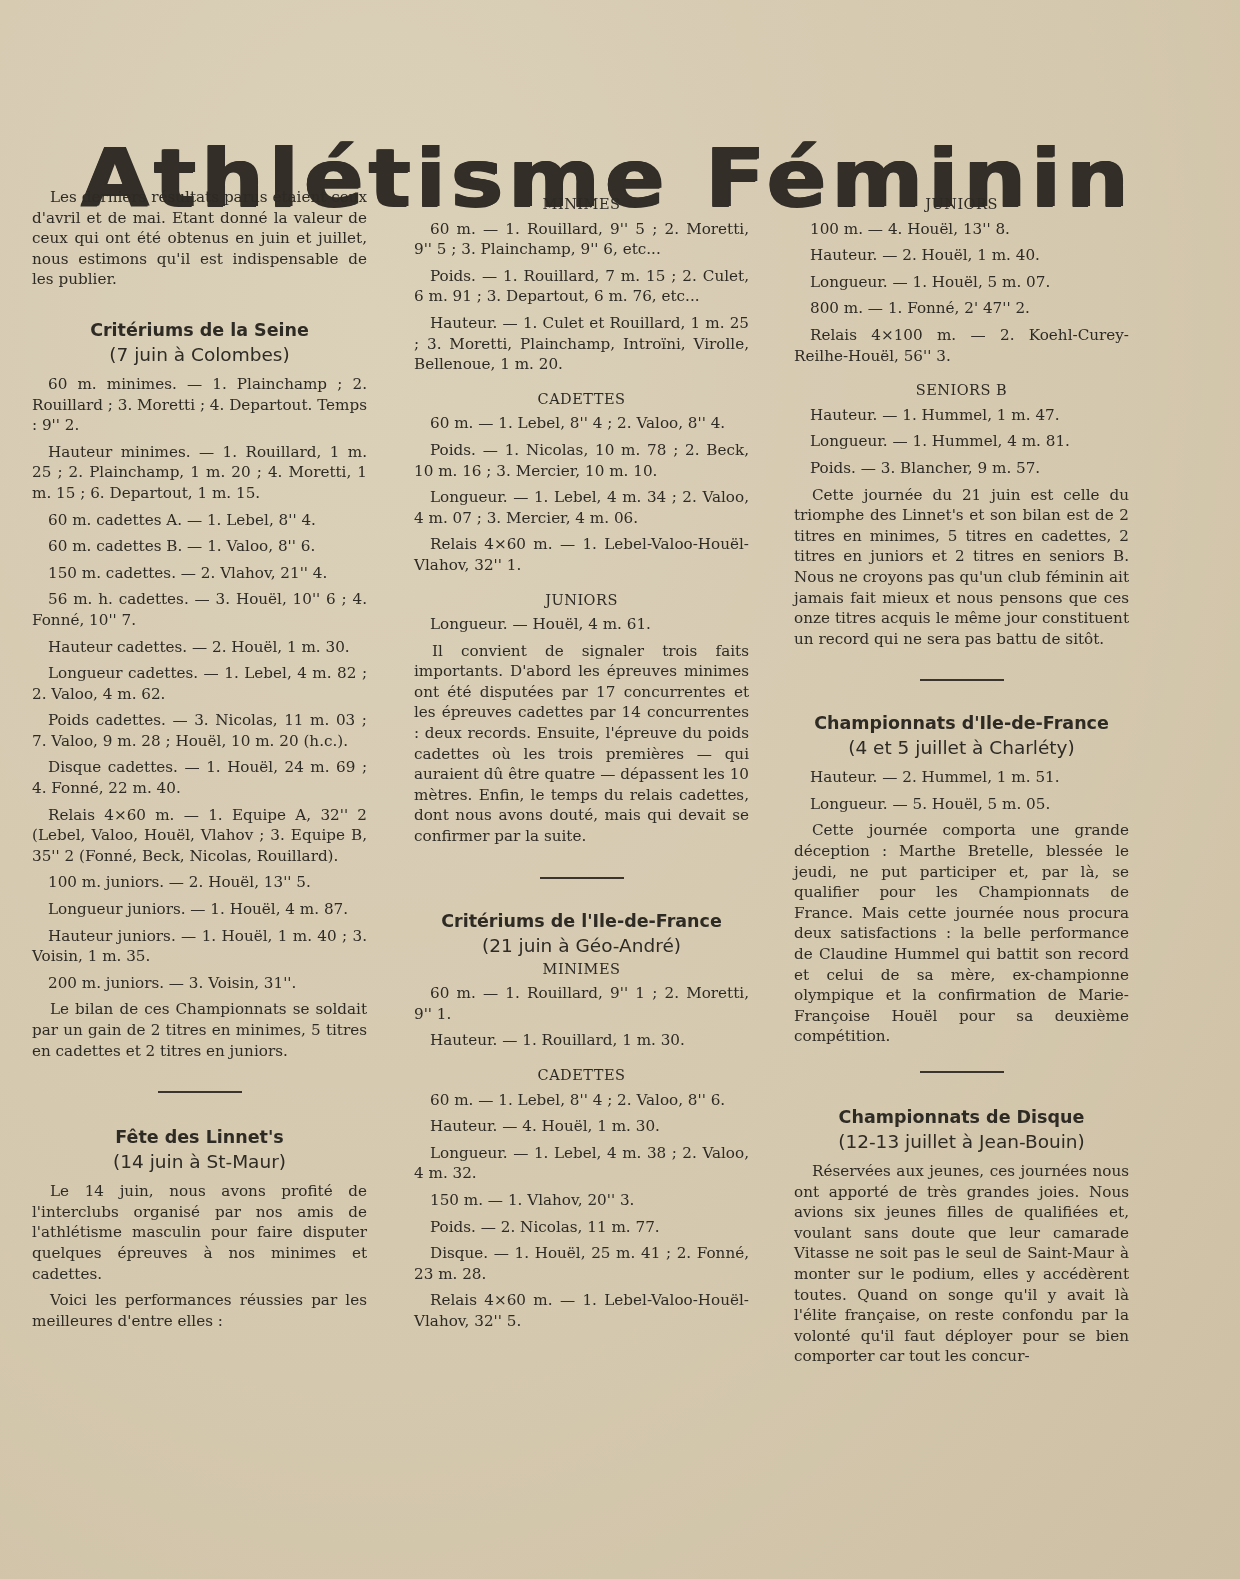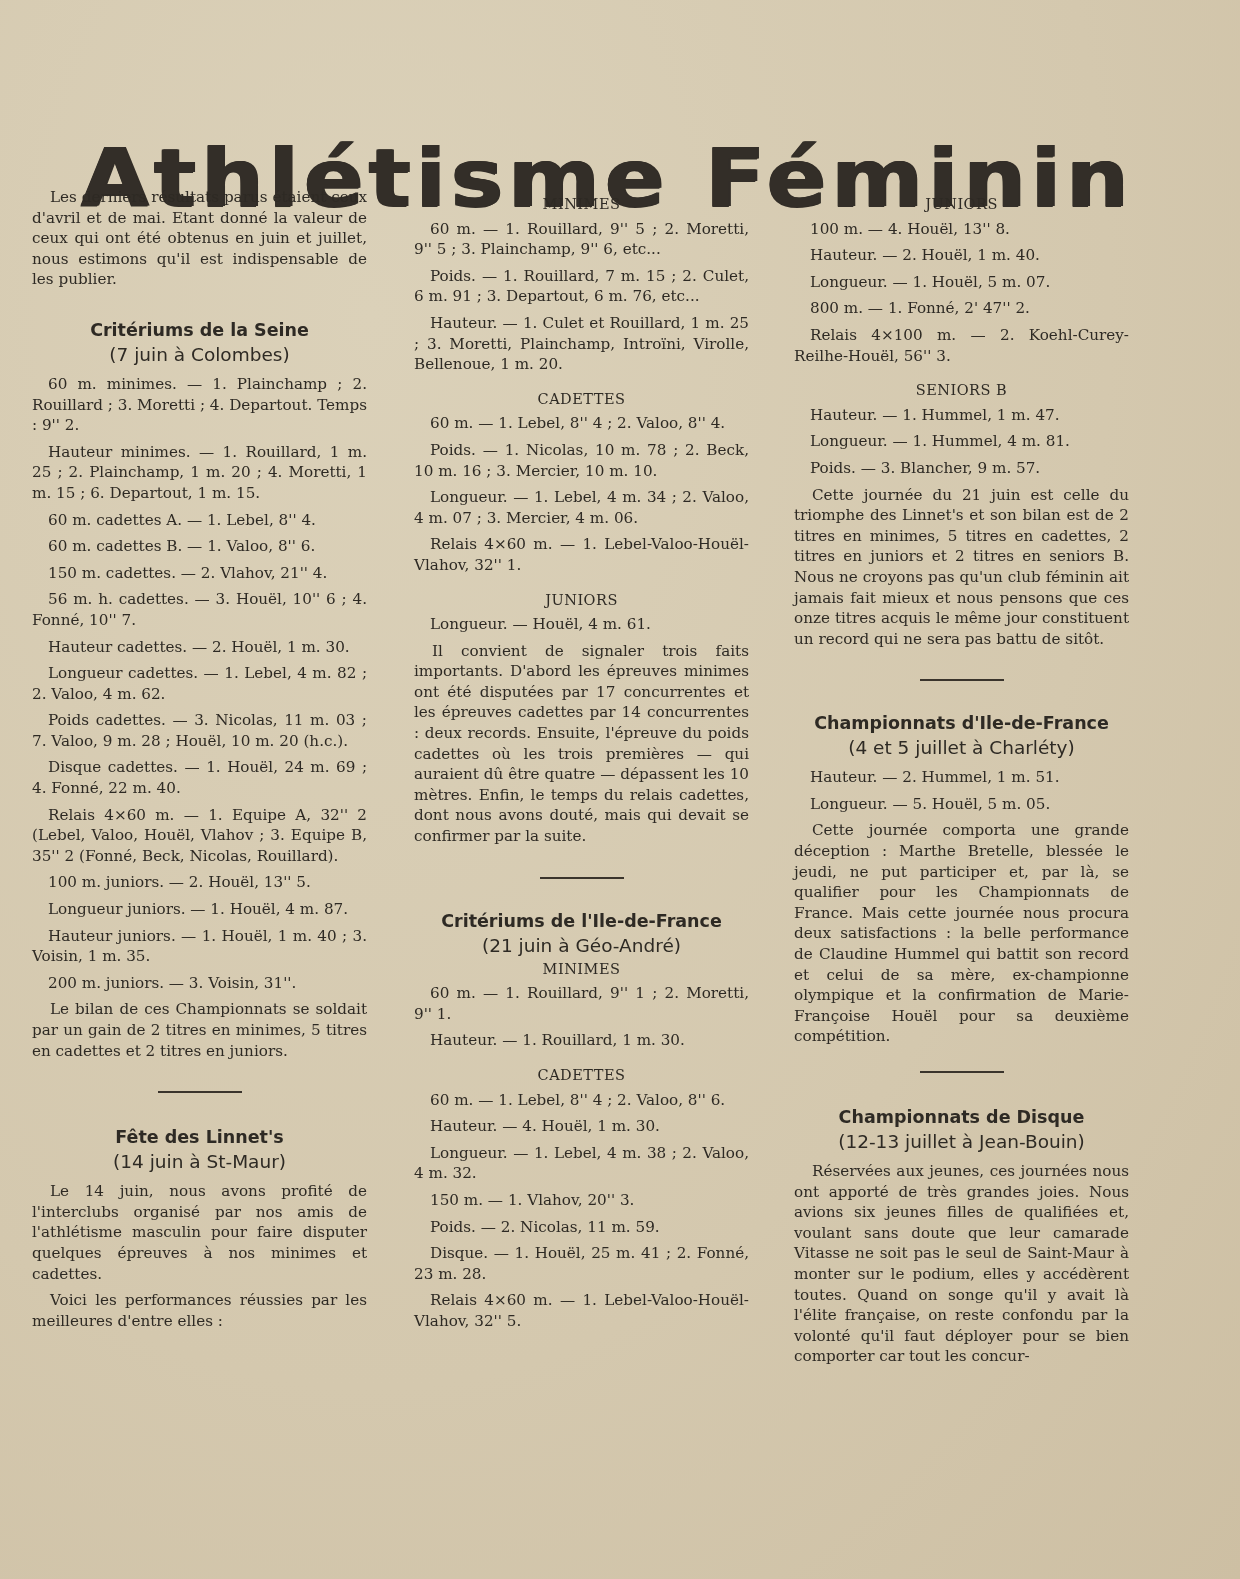--- a/index.html
+++ b/index.html
@@ -105,21 +105,21 @@
   <div>
       <p class="item"><span class="lbl">60 m.</span><span> — 1. Rouillard, 9'' 1 ; 2. Moretti, 9'' 1.</span></p>
       <p class="item"><span class="lbl">Hauteur.</span><span> — 1. Rouillard, 1 m. 30.</span></p>
     </div>
   <div class="cat">CADETTES</div>
   <div>
       <p class="item"><span class="lbl">60 m.</span><span> — 1. Lebel, 8'' 4 ; 2. Valoo, 8'' 6.</span></p>
       <p class="item"><span class="lbl">Hauteur.</span><span> — 4. Houël, 1 m. 30.</span></p>
       <p class="item"><span class="lbl">Longueur.</span><span> — 1. Lebel, 4 m. 38 ; 2. Valoo, 4 m. 32.</span></p>
       <p class="item"><span class="lbl">150 m.</span><span> — 1. Vlahov, 20'' 3.</span></p>
-      <p class="item"><span class="lbl">Poids.</span><span> — 2. Nicolas, 11 m. 59.</span></p>
+      <p class="item"><span class="lbl">Poids.</span><span> — 2. Nicolas, 11 m. 77.</span></p>
       <p class="item"><span class="lbl">Disque.</span><span> — 1. Houël, 25 m. 41 ; 2. Fonné, 23 m. 28.</span></p>
       <p class="item"><span class="lbl">Relais 4×60 m.</span><span> — 1. Lebel-Valoo-Houël-Vlahov, 32'' 5.</span></p>
     </div>
 </div>
 
 <div class="col col3">
   <div class="cat first">JUNIORS</div>
   <div>
       <p class="item"><span class="lbl">100 m.</span><span> — 4. Houël, 13'' 8.</span></p>
       <p class="item"><span class="lbl">Hauteur.</span><span> — 2. Houël, 1 m. 40.</span></p>

